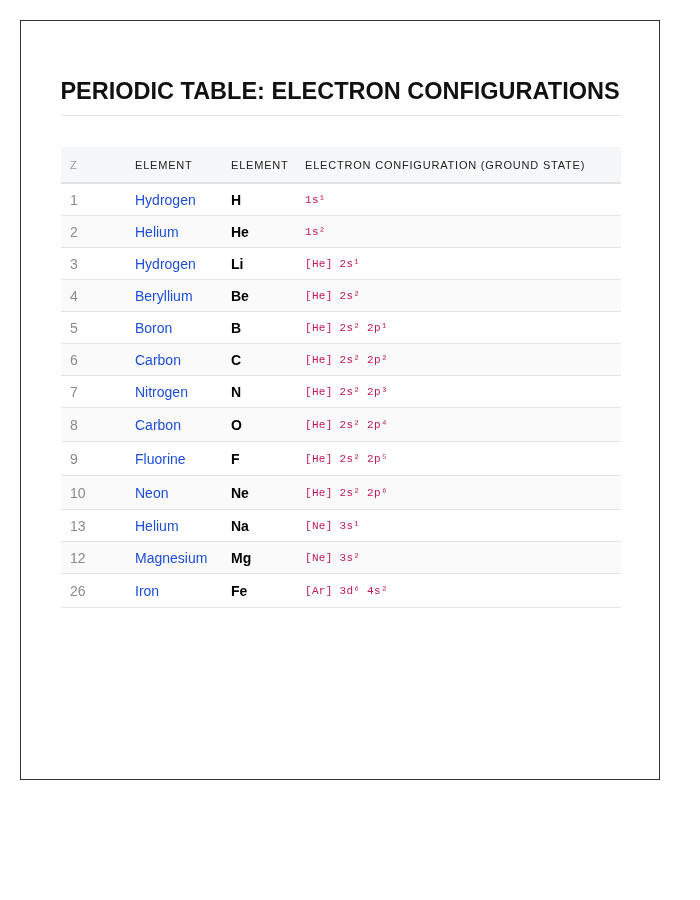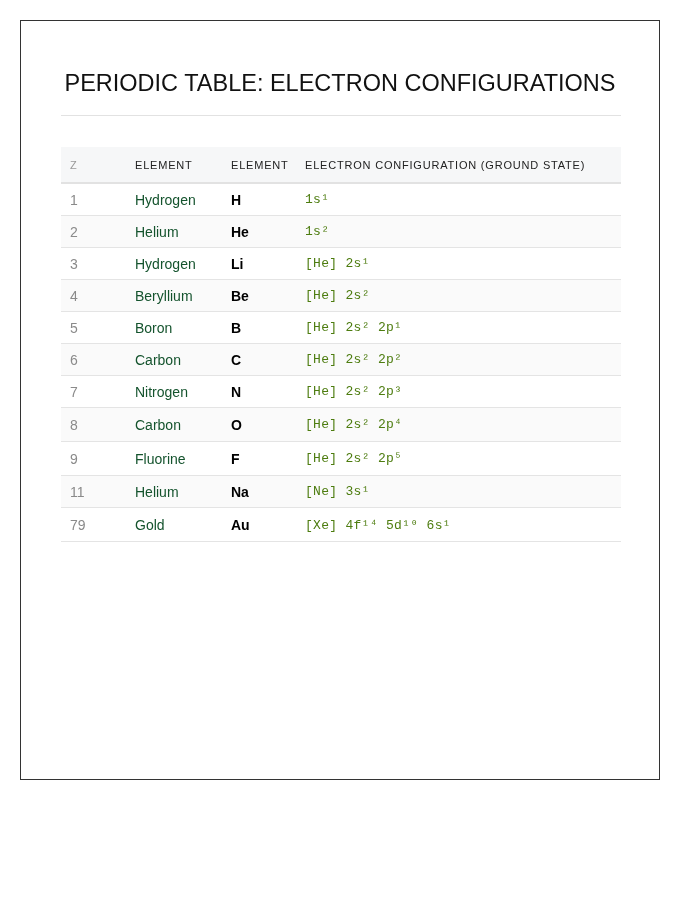--- a/index.html
+++ b/index.html
@@ -25,24 +25,24 @@
       background: #ffffff;
       box-sizing: border-box;
     }
     .page-title {
       position: absolute;
       left: 0;
       right: 0;
       top: 44px;
       text-align: center;
       font-size: 23.5px;
-      font-weight: normal;
+      font-weight: bold;
       letter-spacing: 0px;
       color: #111111;
-      margin: 4px;
+      margin: 12px;
       line-height: 28px;
     }
     .divider {
       position: absolute;
       left: 40px;
       width: 560px;
       top: 94px;
       height: 0;
       border-top: 1px solid #e2e2e2;
     }
@@ -81,26 +81,26 @@
       vertical-align: middle;
       white-space: nowrap;
     }
     tbody tr:nth-child(even) td {
       background: #fafafa;
     }
     tbody tr.tall td {
       height: 33px;
     }
     td.z { color: #8a8a8a; }
-    td.name { color: #14532d; }
+    td.name { color: #1d4ed8; }
     td.sym { font-weight: bold; color: #000000; }
     td.config {
       font-family: "Liberation Mono", monospace;
-      font-size: 13px;
-      color: #4d7c0f;
+      font-size: 11px;
+      color: #be185d;
       letter-spacing: 0.3px;
     }
     col.c1 { width: 65px; }
     col.c2 { width: 96px; }
     col.c3 { width: 74px; }
     col.c4 { width: 325px; }
   </style>
 </head>
 <body>
 
@@ -172,28 +172,40 @@
           <td class="name">Carbon</td>
           <td class="sym">O</td>
           <td class="config">[He] 2s² 2p⁴</td>
         </tr>
         <tr class="tall">
           <td class="z">9</td>
           <td class="name">Fluorine</td>
           <td class="sym">F</td>
           <td class="config">[He] 2s² 2p⁵</td>
         </tr>
-        <tr>
-          <td class="z">11</td>
+        <tr class="tall">
+          <td class="z">10</td>
+          <td class="name">Neon</td>
+          <td class="sym">Ne</td>
+          <td class="config">[He] 2s² 2p⁶</td>
+        </tr>
+        <tr>
+          <td class="z">13</td>
           <td class="name">Helium</td>
           <td class="sym">Na</td>
           <td class="config">[Ne] 3s¹</td>
         </tr>
-        <tr class="tall">
-          <td class="z">79</td>
-          <td class="name">Gold</td>
-          <td class="sym">Au</td>
-          <td class="config">[Xe] 4f¹⁴ 5d¹⁰ 6s¹</td>
+        <tr>
+          <td class="z">12</td>
+          <td class="name">Magnesium</td>
+          <td class="sym">Mg</td>
+          <td class="config">[Ne] 3s²</td>
+        </tr>
+        <tr class="tall">
+          <td class="z">26</td>
+          <td class="name">Iron</td>
+          <td class="sym">Fe</td>
+          <td class="config">[Ar] 3d⁶ 4s²</td>
         </tr>
       </tbody>
     </table>
   </div>
 </div>
 
 </body></html>

